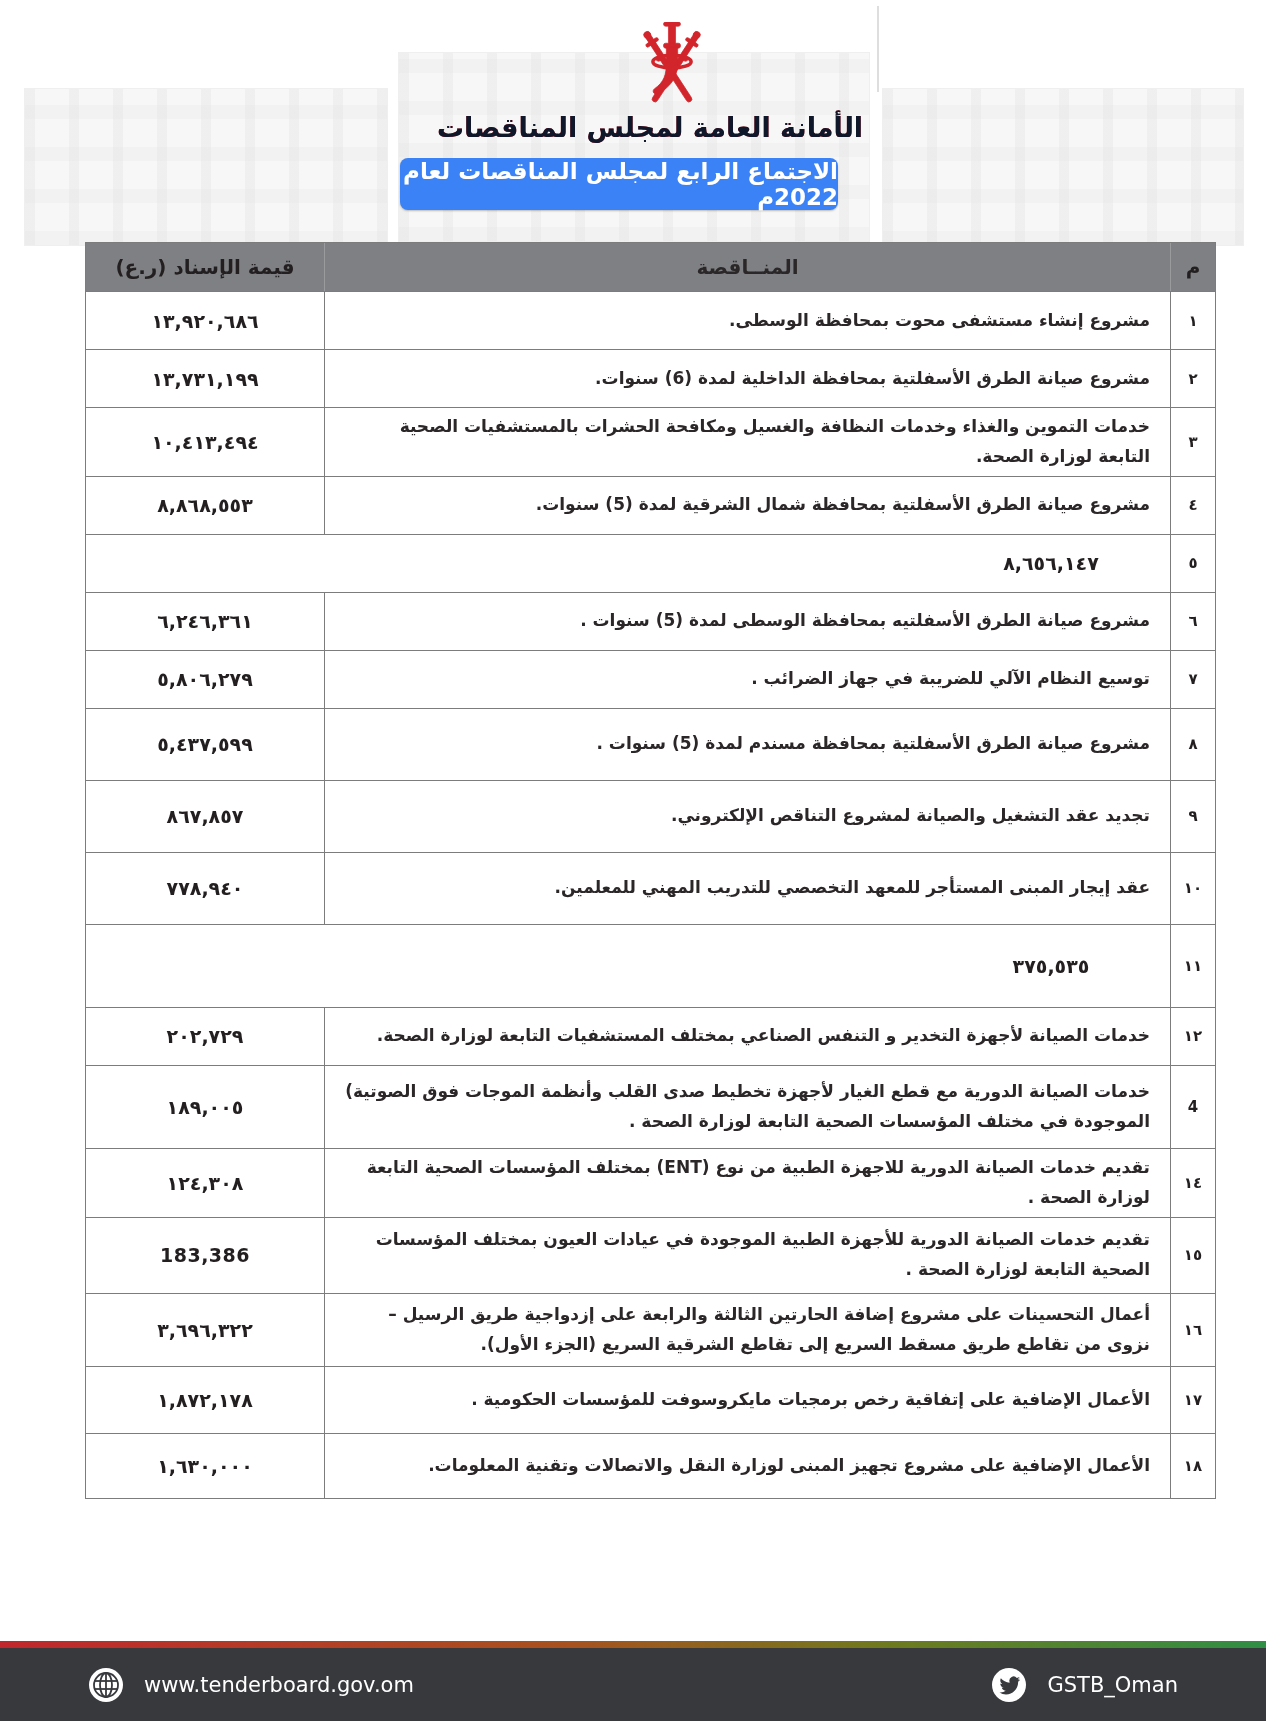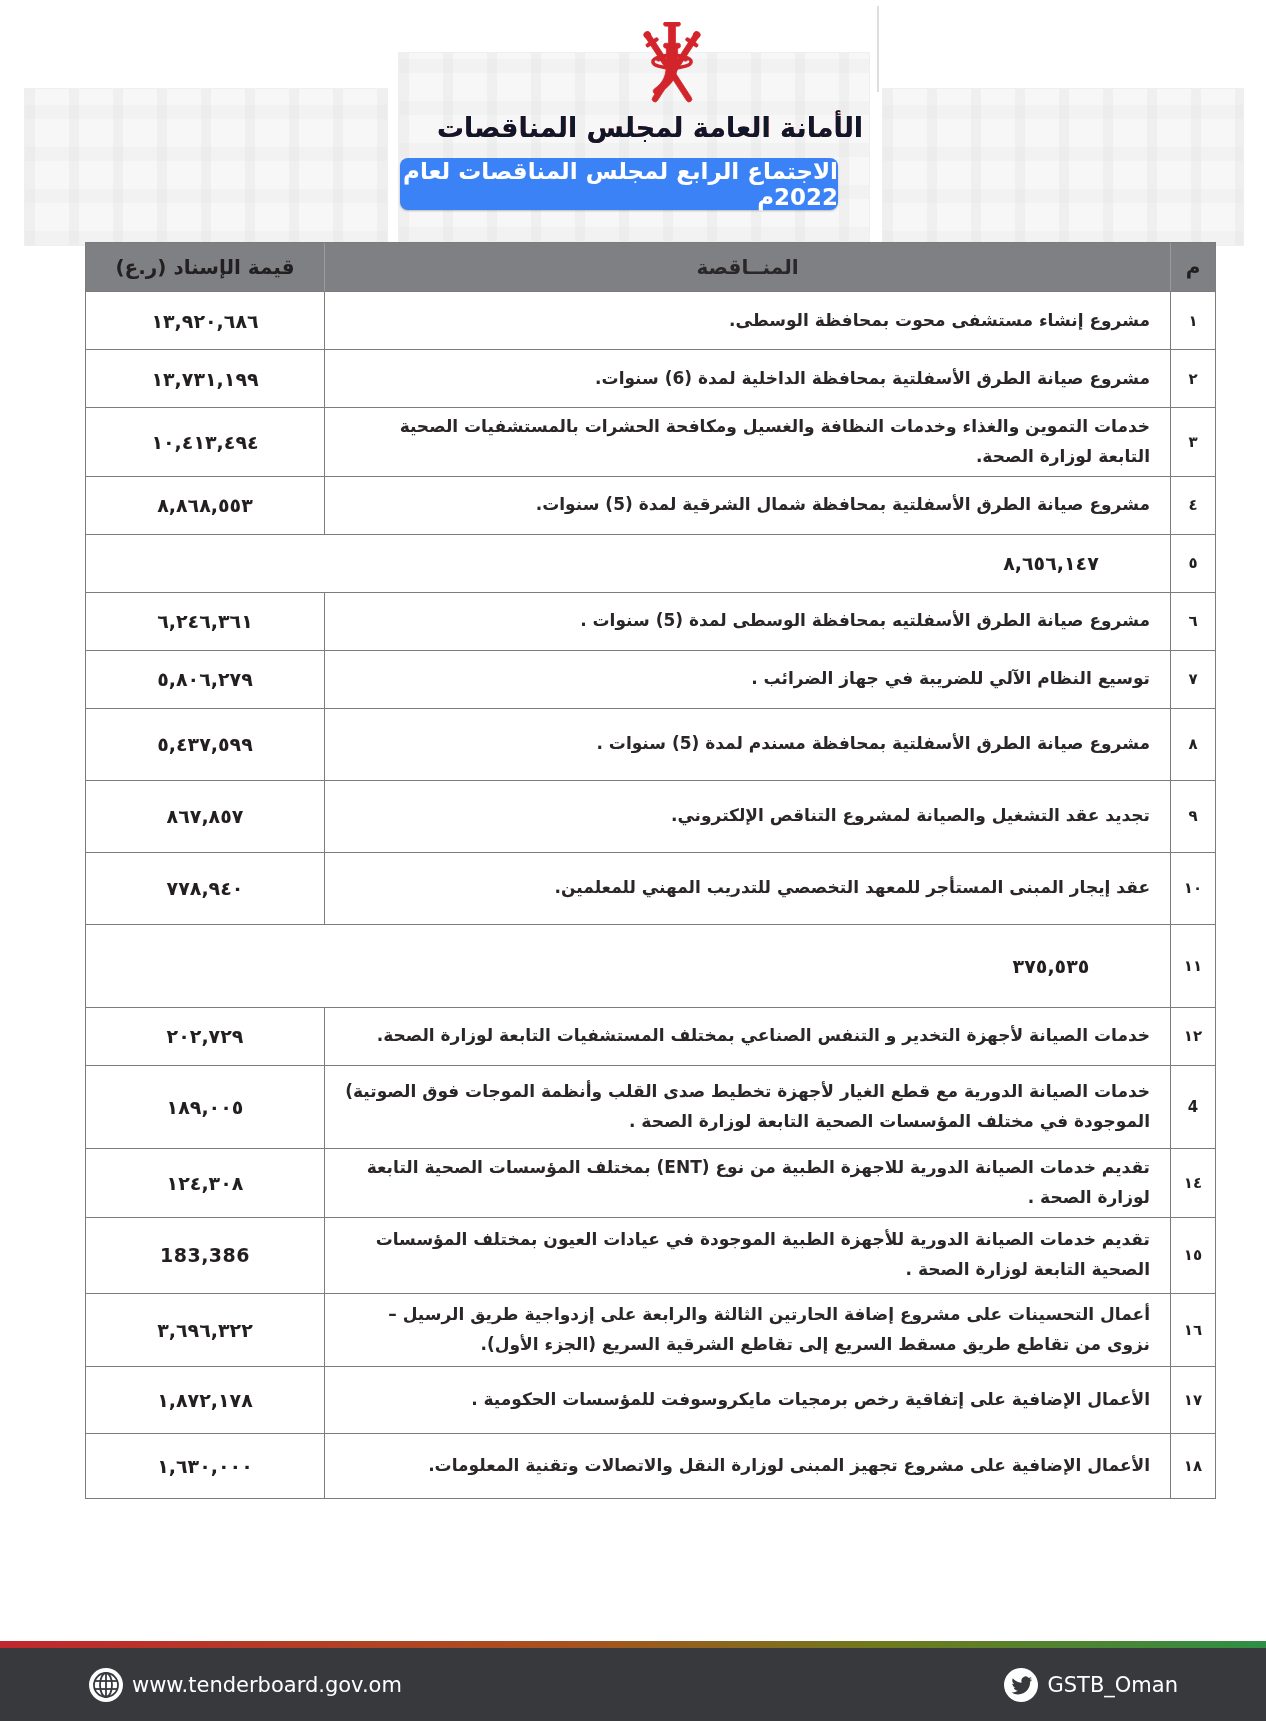--- a/index.html
+++ b/index.html
@@ -55,21 +55,21 @@
   .thead{height:48px;}
   .h57{min-height:57px}.h64{min-height:64px}.h66{min-height:66px}.h68{min-height:68px}
   .h71{min-height:71px}.h72{min-height:72px}.h75{min-height:75px}.h82{min-height:82px}
 
   
   .grad-line{position:absolute;left:0;top:1641px;width:1266px;height:7px;
     background:linear-gradient(90deg,#c1272d 0%,#a8521f 45%,#6f7a1e 70%,#2f8f45 100%);}
   .footer{position:absolute;left:0;top:1648px;width:1266px;height:73px;background:#37393d;
     display:flex;align-items:center;justify-content:space-between;direction:ltr;
     padding:0 88px;box-sizing:border-box;}
-  .f-item{display:flex;align-items:center;gap:8px;color:#ffffff;font-size:21px;}
+  .f-item{display:flex;align-items:center;gap:20px;color:#ffffff;font-size:21px;}
   .f-icon{width:36px;height:36px;flex:0 0 36px;}
 </style>
 </head>
 <body>
 
 <div class="building b-left"></div>
 <div class="building b-right"></div>
 <div class="building b-center"></div>
 <div class="flagpole"></div>
 

